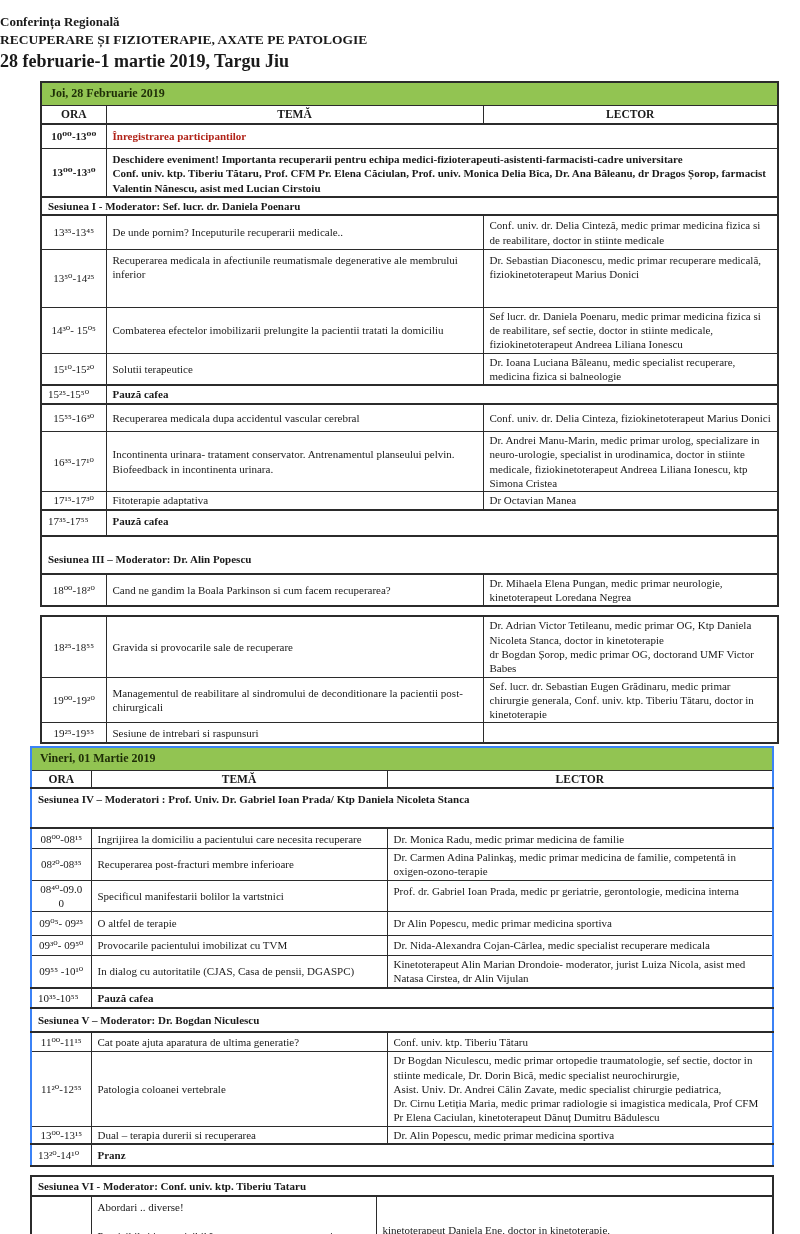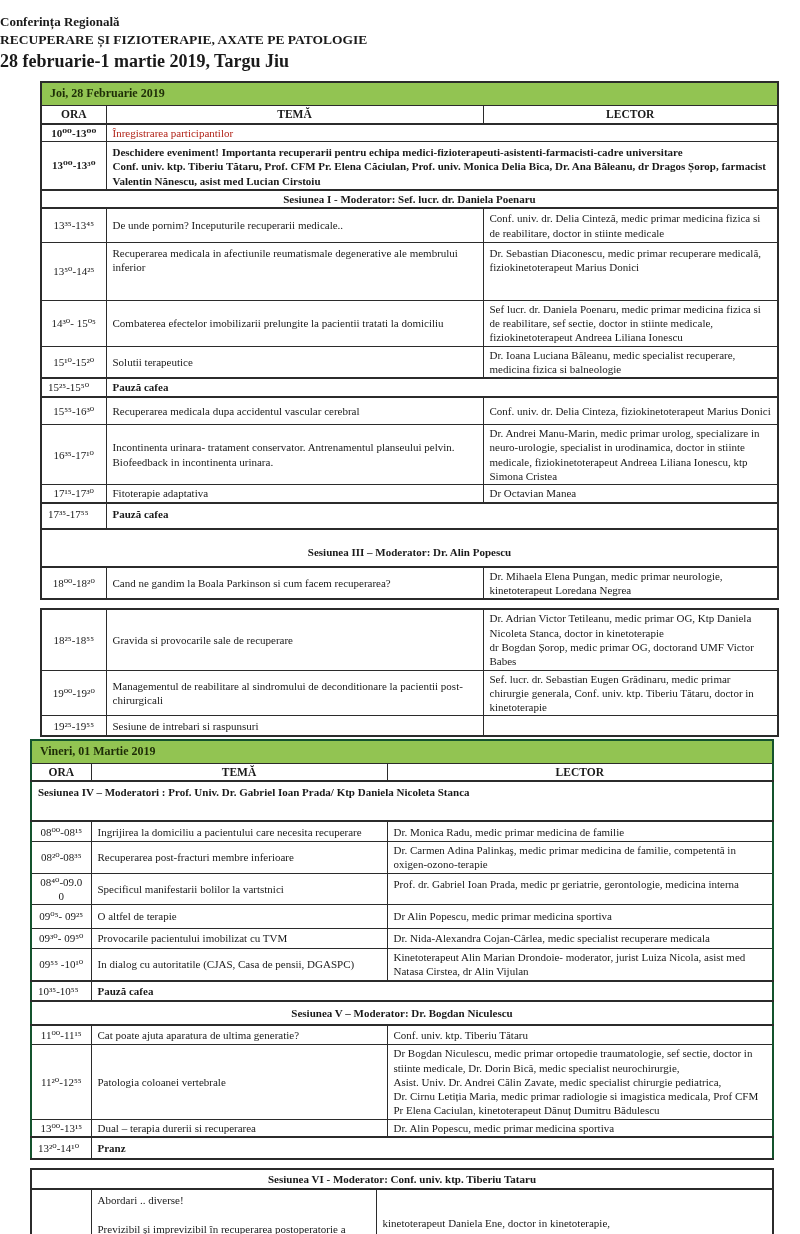--- a/index.html
+++ b/index.html
@@ -7,30 +7,30 @@
   .page{position:relative;width:800px;height:1234px;overflow:hidden;}
   .titles{padding-top:13px;text-align:left;font-weight:bold;line-height:1.35;}
   .title-l1{font-size:13px;}
   .title-l2{font-size:13.5px;}
   .title-l3{font-size:18px;}
   table{border-collapse:collapse;table-layout:fixed;font-size:11px;line-height:1.3;}
   td{border:1px solid #2b2b2b;padding:1px 6px;vertical-align:middle;white-space:pre-line;word-wrap:break-word;}
   .t1,.t1b{margin-left:40px;width:737px;border:2px solid #2b2b2b;}
   .t1{margin-top:8px;}
   .t1b{margin-top:8px;}
-  .t2{margin-left:30px;width:742px;border:2px solid #14532d;margin-top:2px;}
+  .t2{margin-left:30px;width:742px;border:2px solid #3b82f6;margin-top:2px;}
   .t2b{margin-left:30px;width:742px;border:2px solid #2b2b2b;margin-top:8px;}
   .band td{background:#92c452;font-weight:bold;font-size:12px;padding:3px 8px;color:#1e2d07;}
   .hdr td{font-weight:bold;text-align:center;font-size:11.5px;border-bottom-width:2px;}
   .ora{text-align:center;}
-  .section td{font-weight:bold;text-align:center;border-top-width:2px;border-bottom-width:2px;}
+  .section td{font-weight:bold;border-top-width:2px;border-bottom-width:2px;}
   .section-left td{text-align:left;vertical-align:top;padding-top:3px;}
   .section-tall td{vertical-align:top;padding-top:15px;}
   .break-row td{font-weight:bold;text-align:left;border-top-width:2px;border-bottom-width:2px;margin-left:16px;}
-  .red-bold{color:#b12318;font-weight:normal;margin-top:28px;}
+  .red-bold{color:#b12318;font-weight:bold;margin-top:28px;}
   .bold{font-weight:bold;}
   .vtop{vertical-align:top;padding-top:3px;}
   .blockend td{border-bottom-width:2px;}
 </style>
 </head>
 <body>
 
 <div class="page">
 
   <div class="titles">
@@ -47,21 +47,21 @@
       </colgroup>
     <tbody>
         <tr class="band">
       <td colspan="3">Joi, 28 Februarie 2019</td>
     </tr>
     <tr class="hdr">
       <td class="ora">ORA</td>
       <td>TEMĂ</td>
       <td>LECTOR</td>
     </tr>
-    <tr style="height:18px">
+    <tr style="height:25px">
       <td class="ora bold">10⁰⁰-13⁰⁰</td>
       <td colspan="2" class="red-bold">Înregistrarea participantilor</td>
     </tr>
     <tr style="height:46px">
       <td class="ora bold">13⁰⁰-13³⁰</td>
       <td colspan="2" class="bold vtop">Deschidere eveniment! Importanta recuperarii pentru echipa medici-fizioterapeuti-asistenti-farmacisti-cadre universitare
 Conf. univ. ktp. Tiberiu Tătaru, Prof. CFM Pr. Elena Căciulan, Prof. univ. Monica Delia Bîca,  Dr. Ana Băleanu, dr Dragos Șorop, farmacist Valentin Nănescu, asist med Lucian Cirstoiu</td>
     </tr>
     <tr class="section" style="height:18px">
       <td colspan="3">Sesiunea I - Moderator: Sef. lucr. dr. Daniela Poenaru</td>

